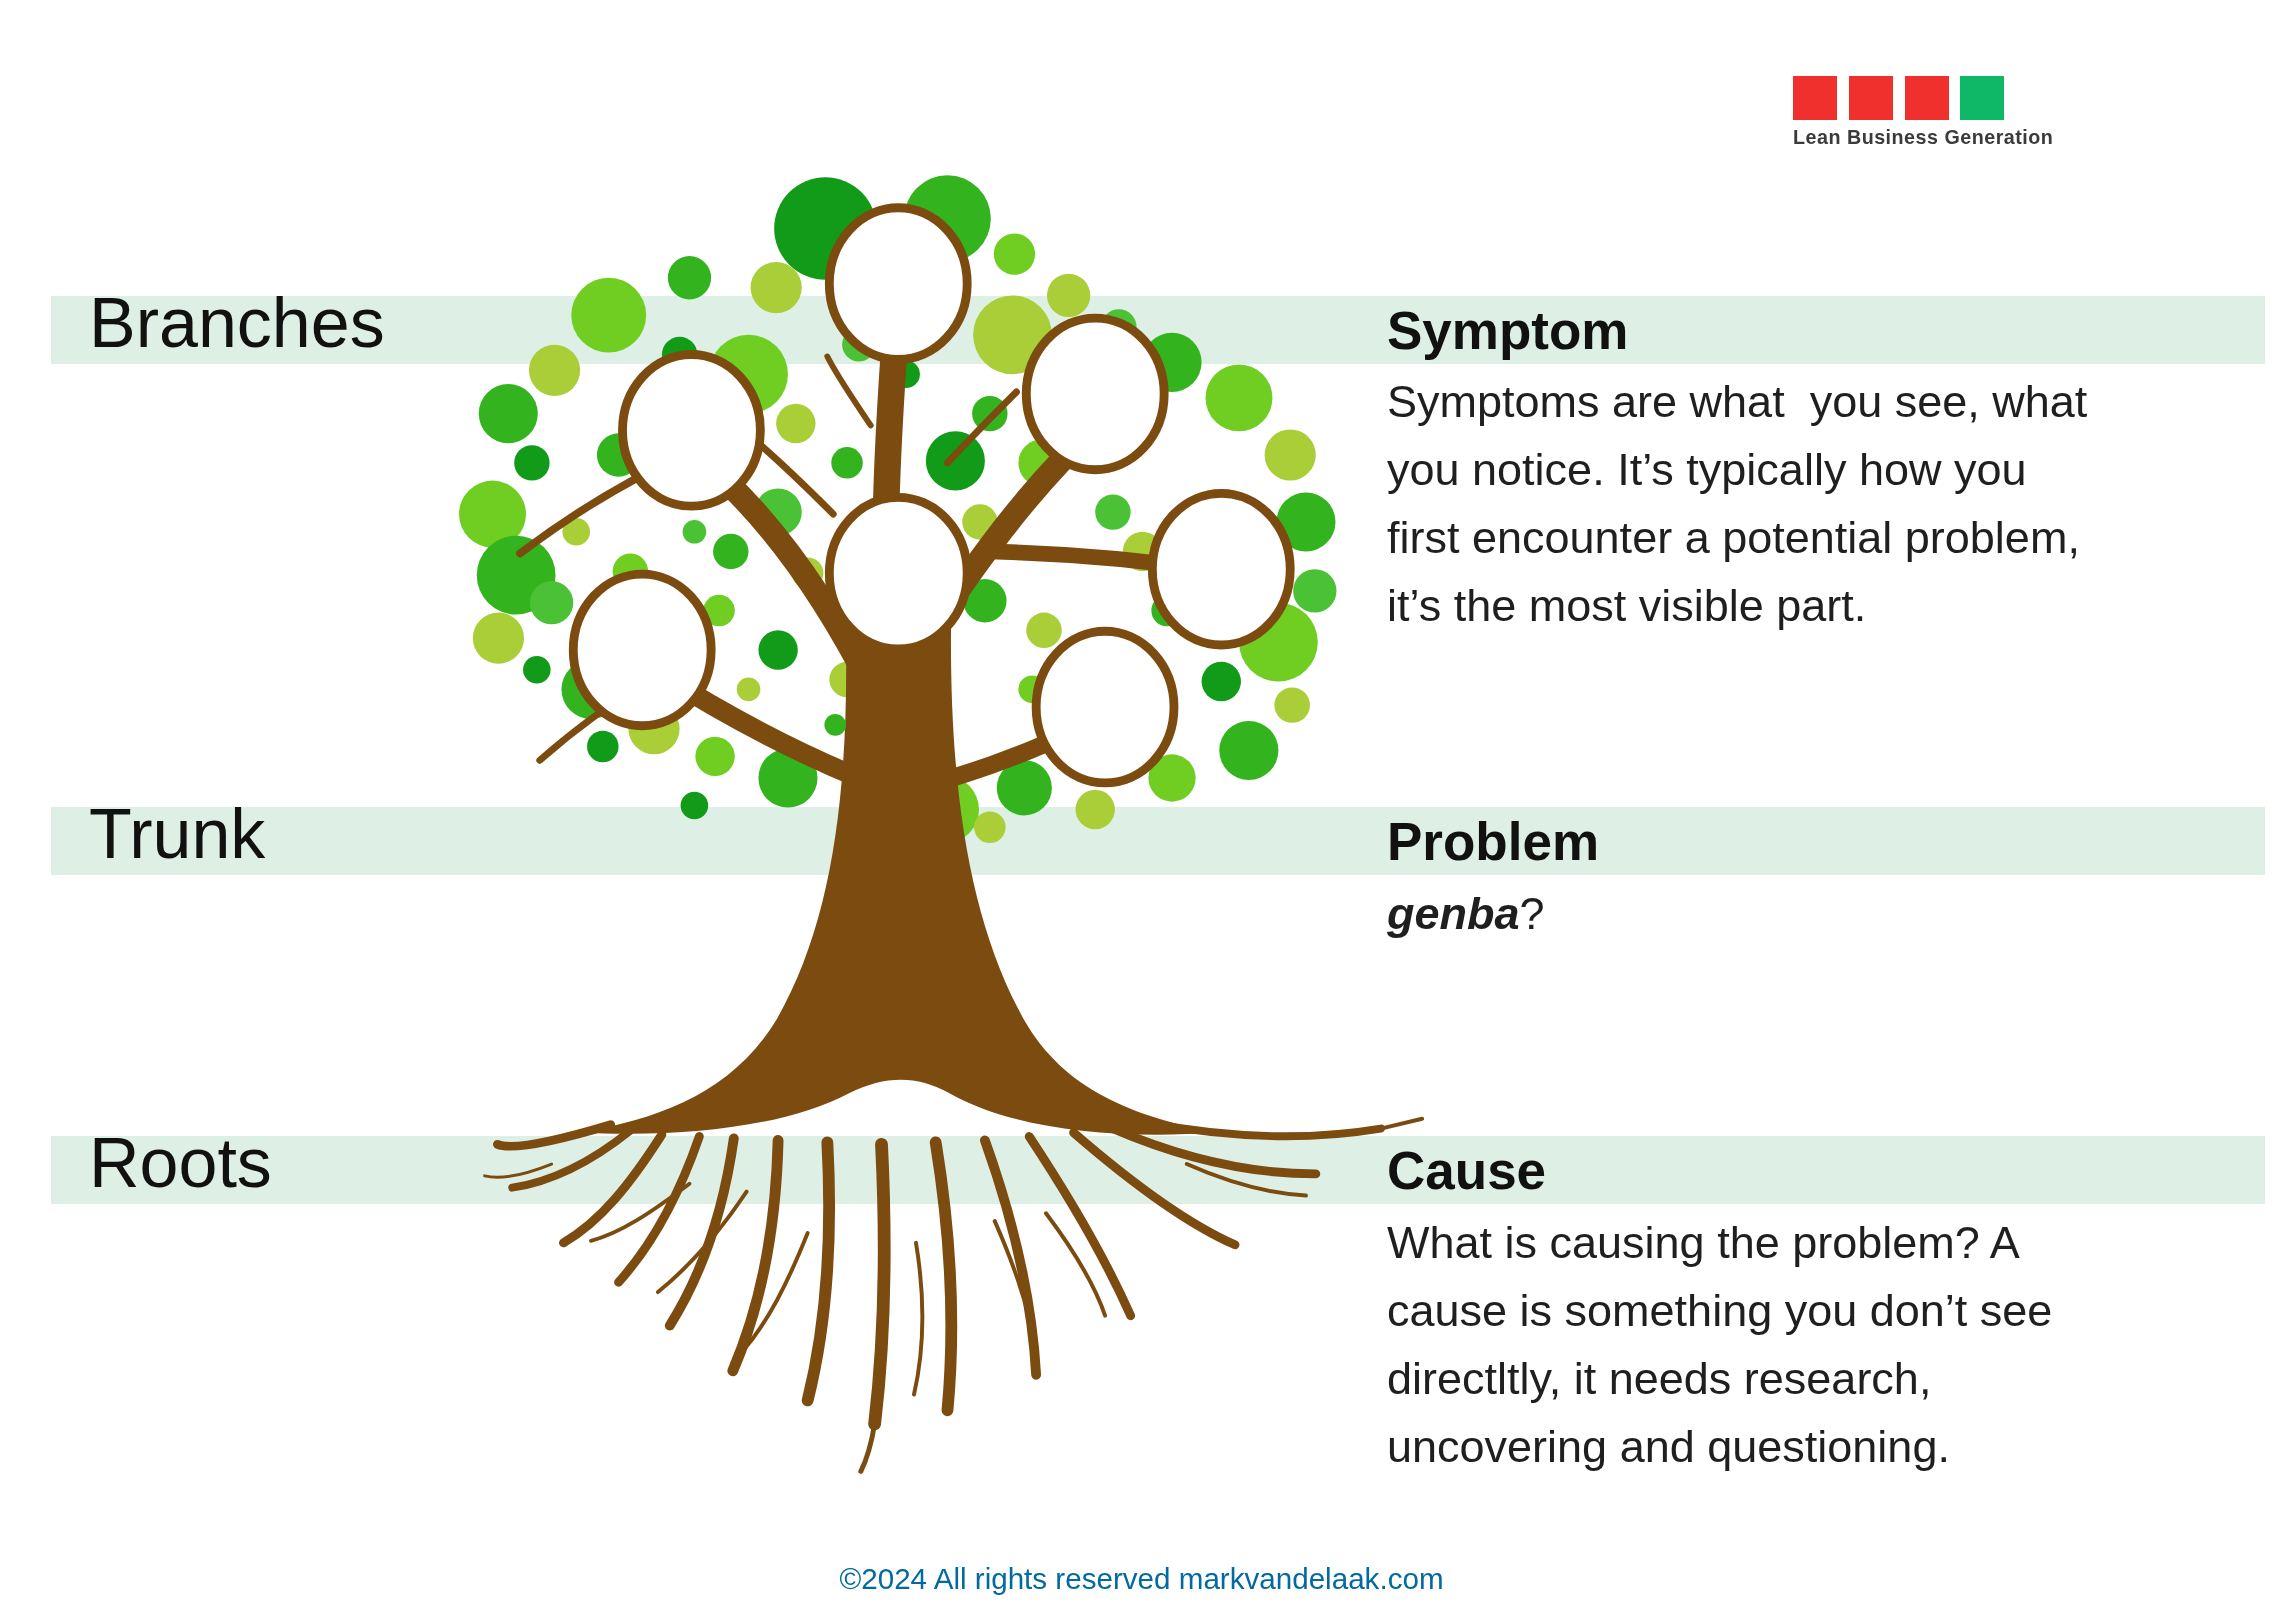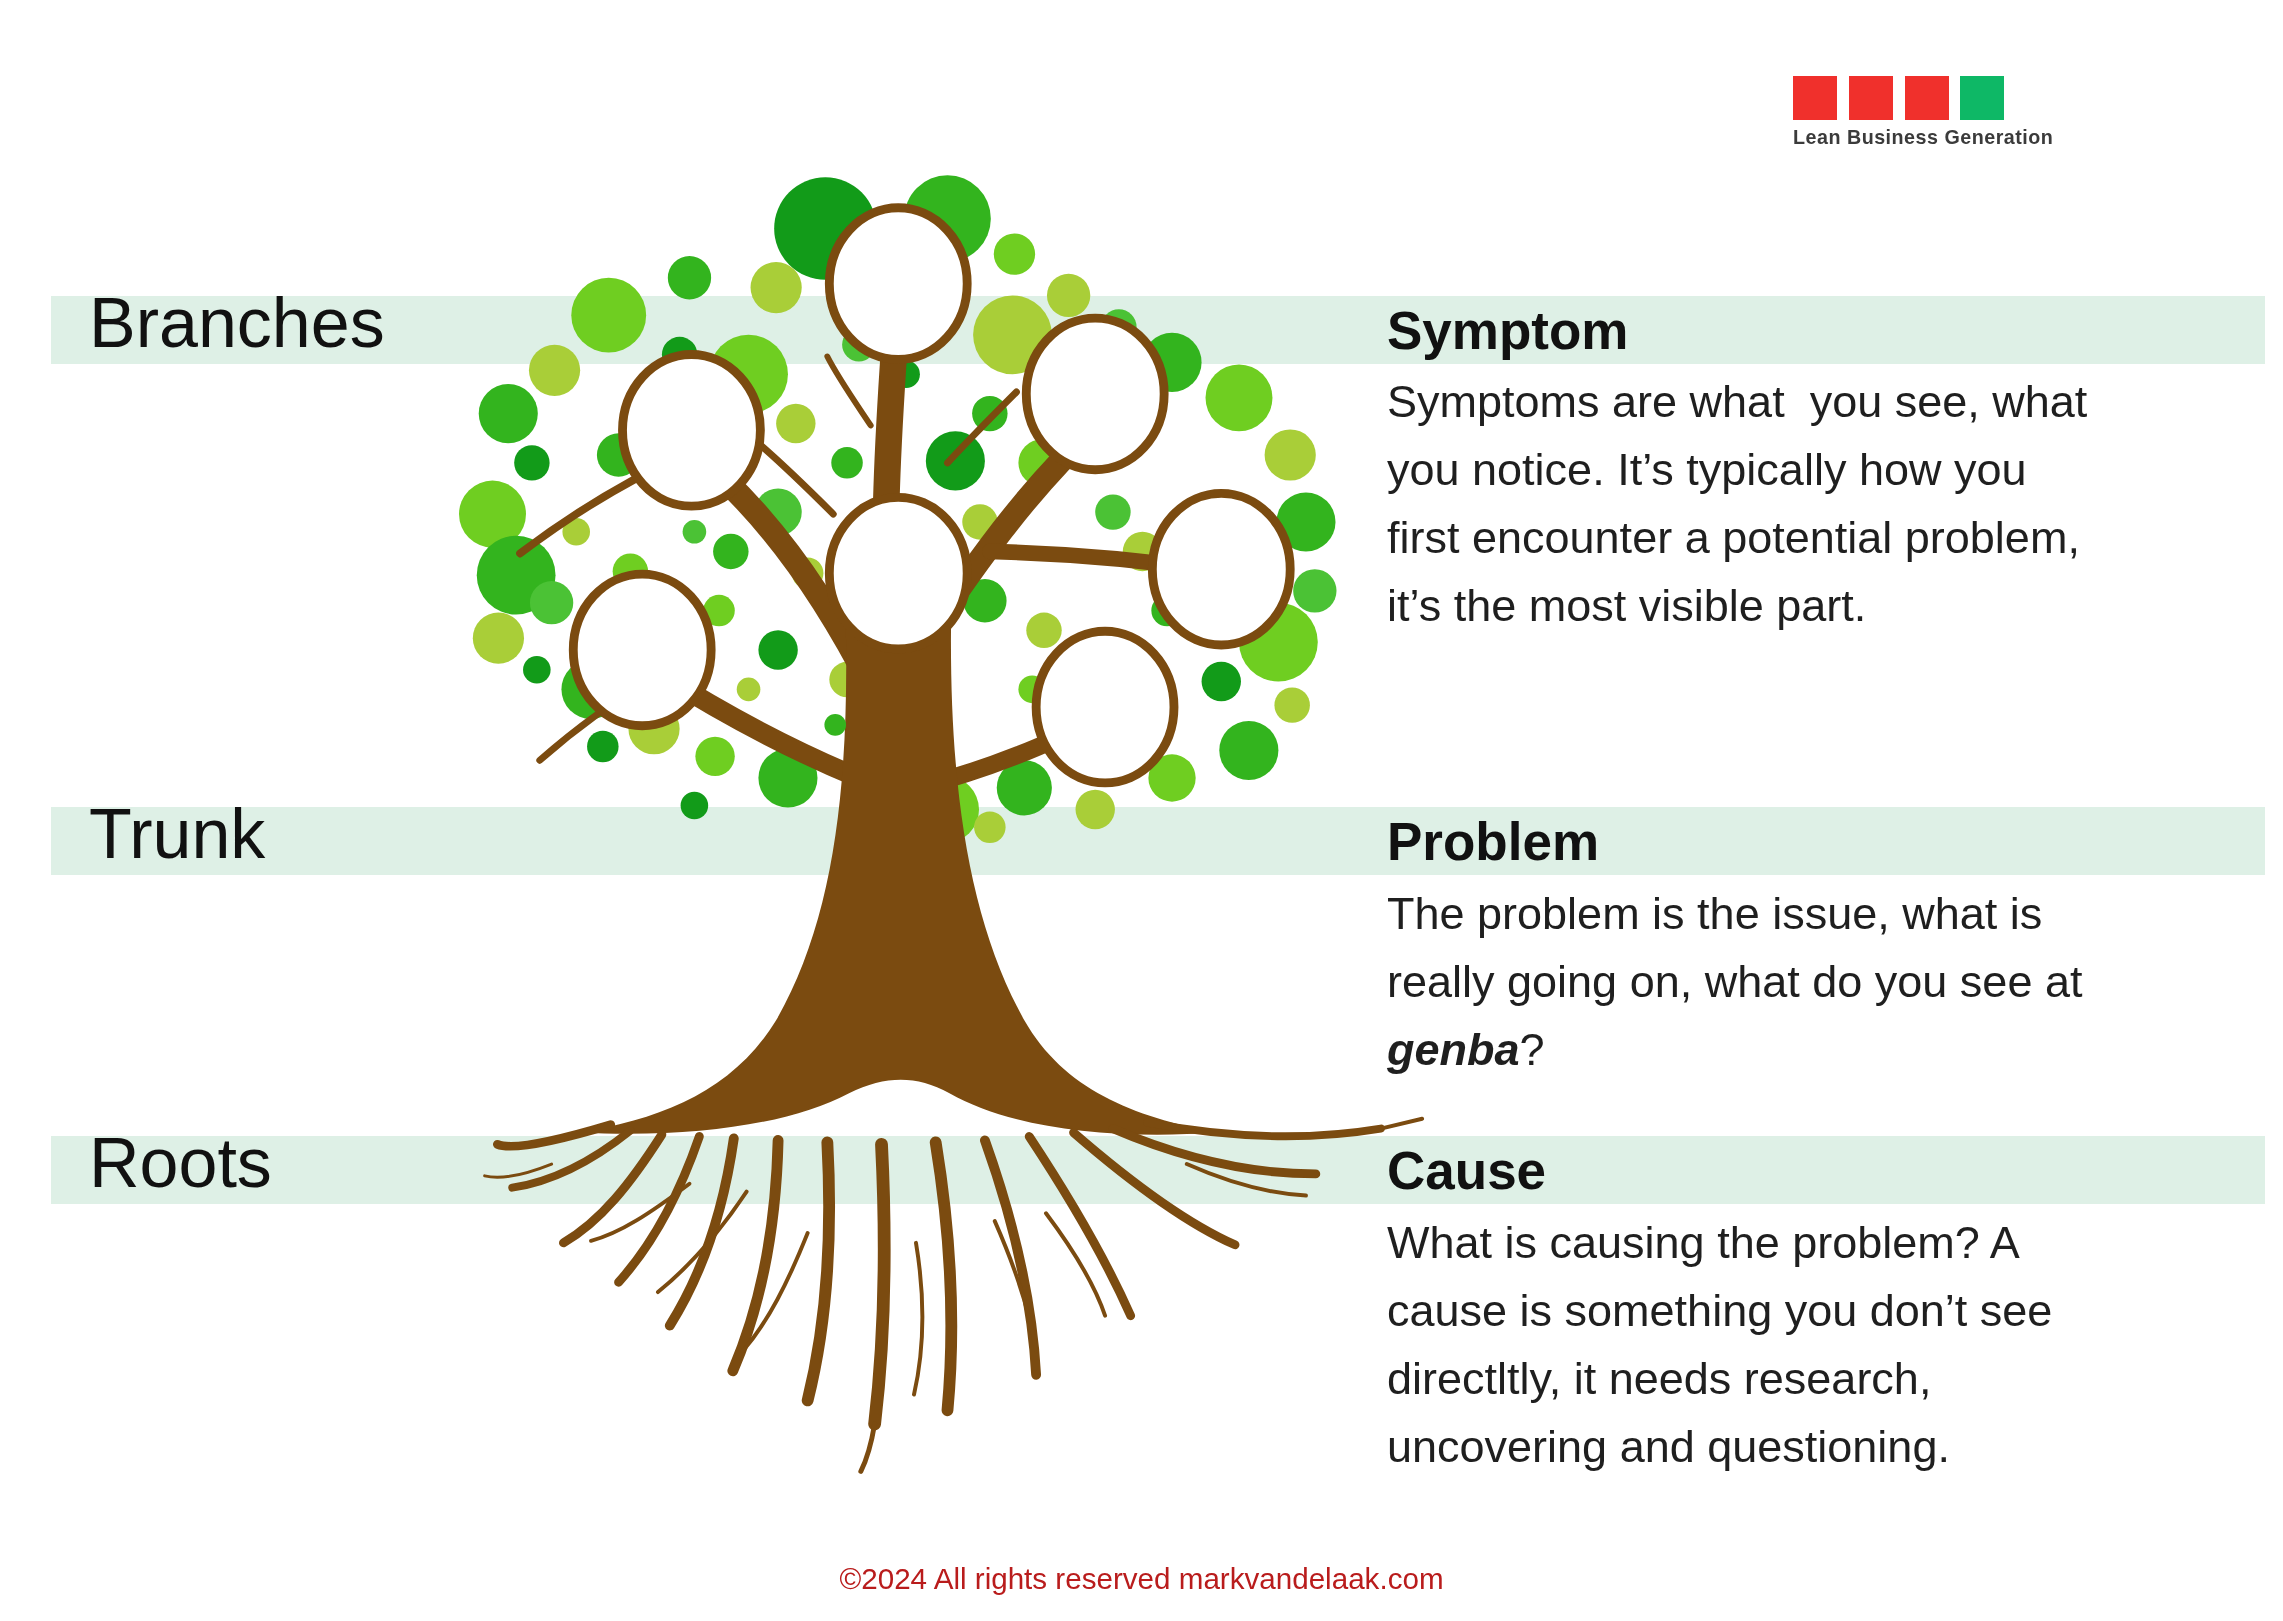--- a/index.html
+++ b/index.html
@@ -55,21 +55,21 @@
     margin-top:6.9px;font-size:43px;font-weight:bold;color:#3b3b3b;
     letter-spacing:-1px;line-height:43px;
   }
   .logo-tagline{
     margin-top:6px;font-size:19.7px;font-weight:bold;color:#3b3b3b;
     letter-spacing:0.5px;
   }
 
   .footer{
     position:absolute;left:0;top:1562px;width:2283px;z-index:2;
-    text-align:center;font-size:29.6px;color:#b91c1c;
+    text-align:center;font-size:29.6px;color:#0369a1;
   }
 </style>
 </head>
 <body style="--band: #def0e6; --trunk: #7b4b10; --node-fill: #ffffff; --node-stroke: #7b4b10;">
 
 <div class="band b1" style="background: rgb(222, 240, 230);"></div>
 <div class="band b2" style="background: rgb(222, 240, 230);"></div>
 <div class="band b3" style="background: rgb(222, 240, 230);"></div>
 
 <svg class="tree-svg" width="2283" height="1621" viewBox="0 0 2318 1646">
@@ -229,22 +229,20 @@
 <div class="left-label l3">Roots</div>
 
 <div class="right-title t1">Symptom</div>
 <div class="right-title t2">Problem</div>
 <div class="right-title t3">Cause</div>
 
 <div class="right-body p1">Symptoms are what &nbsp;you see, what
 you notice. It’s typically how you
 first encounter a potential problem,
 it’s the most visible part.</div>
-<div class="right-body p2"><span>The problem is the issue, what is
-really going on, what do you see at
-</span><span class="emph">genba</span><span>?</span></div>
+<div class="right-body p2"><span class="emph">genba</span><span>?</span></div>
 <div class="right-body p3">What is causing the problem? A
 cause is something you don’t see
 directltly, it needs research,
 uncovering and questioning.</div>
 
 <div class="footer">©2024 All rights reserved markvandelaak.com</div>
 
 
 </body></html>

